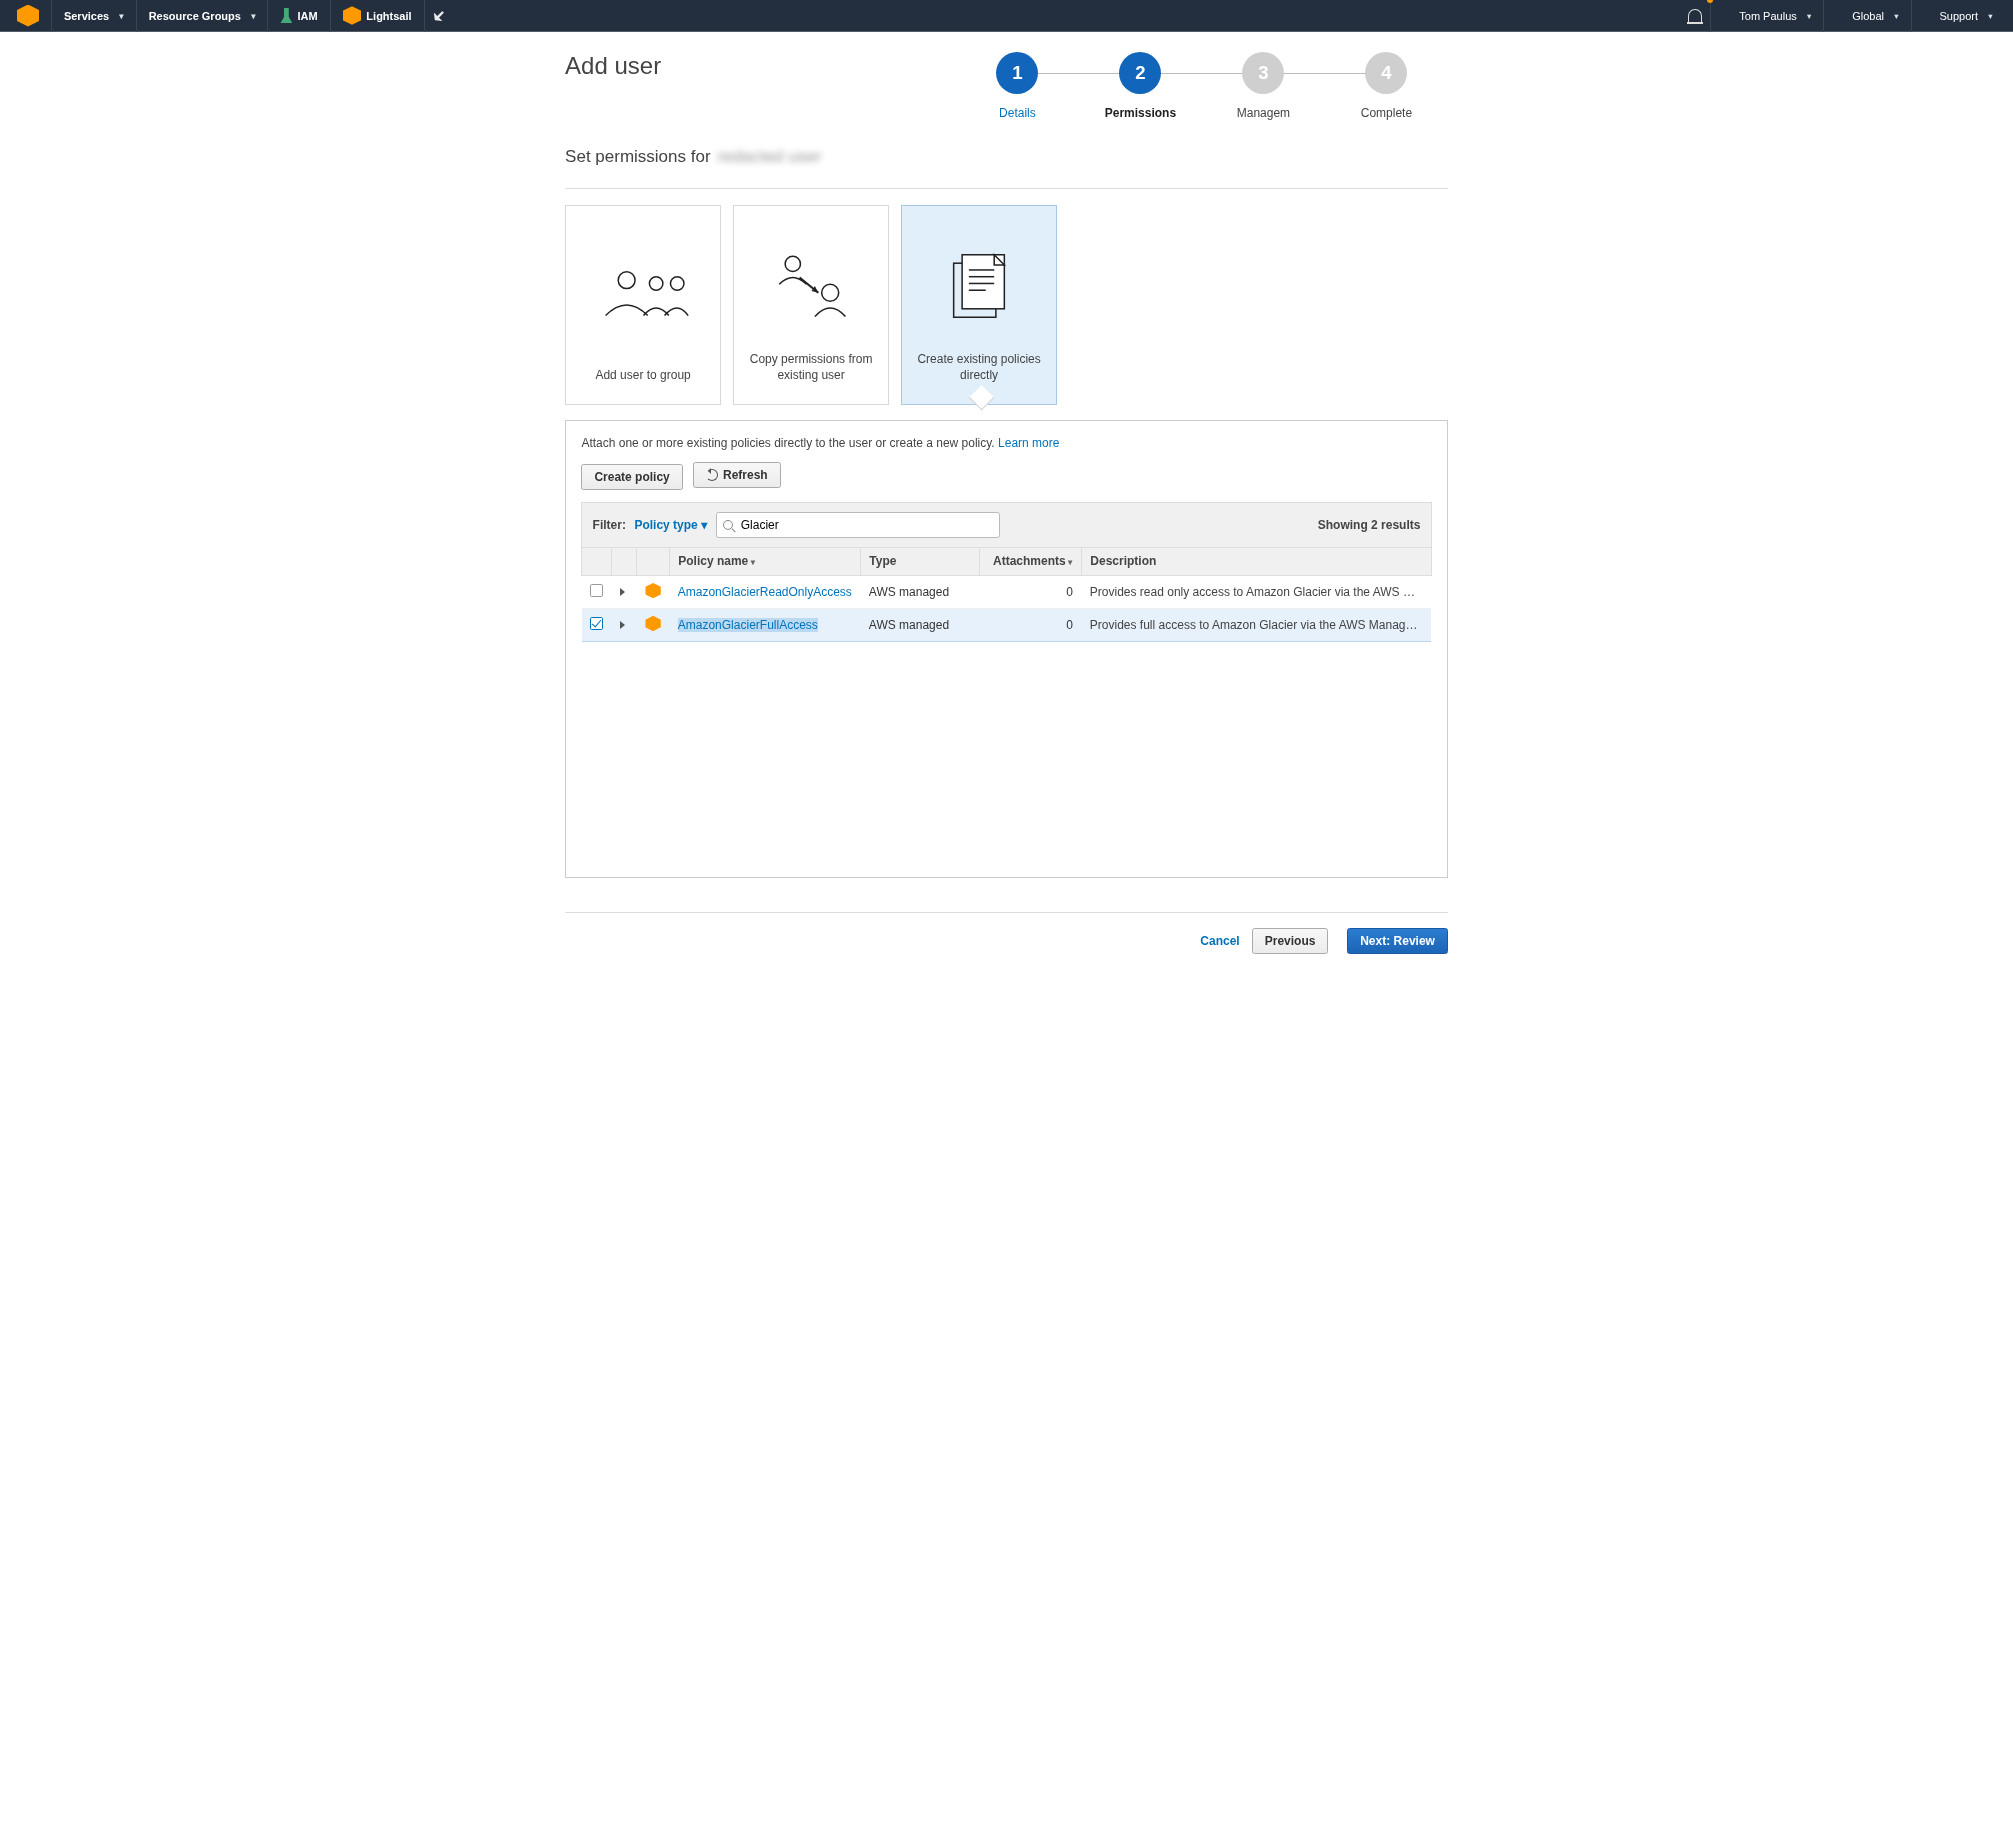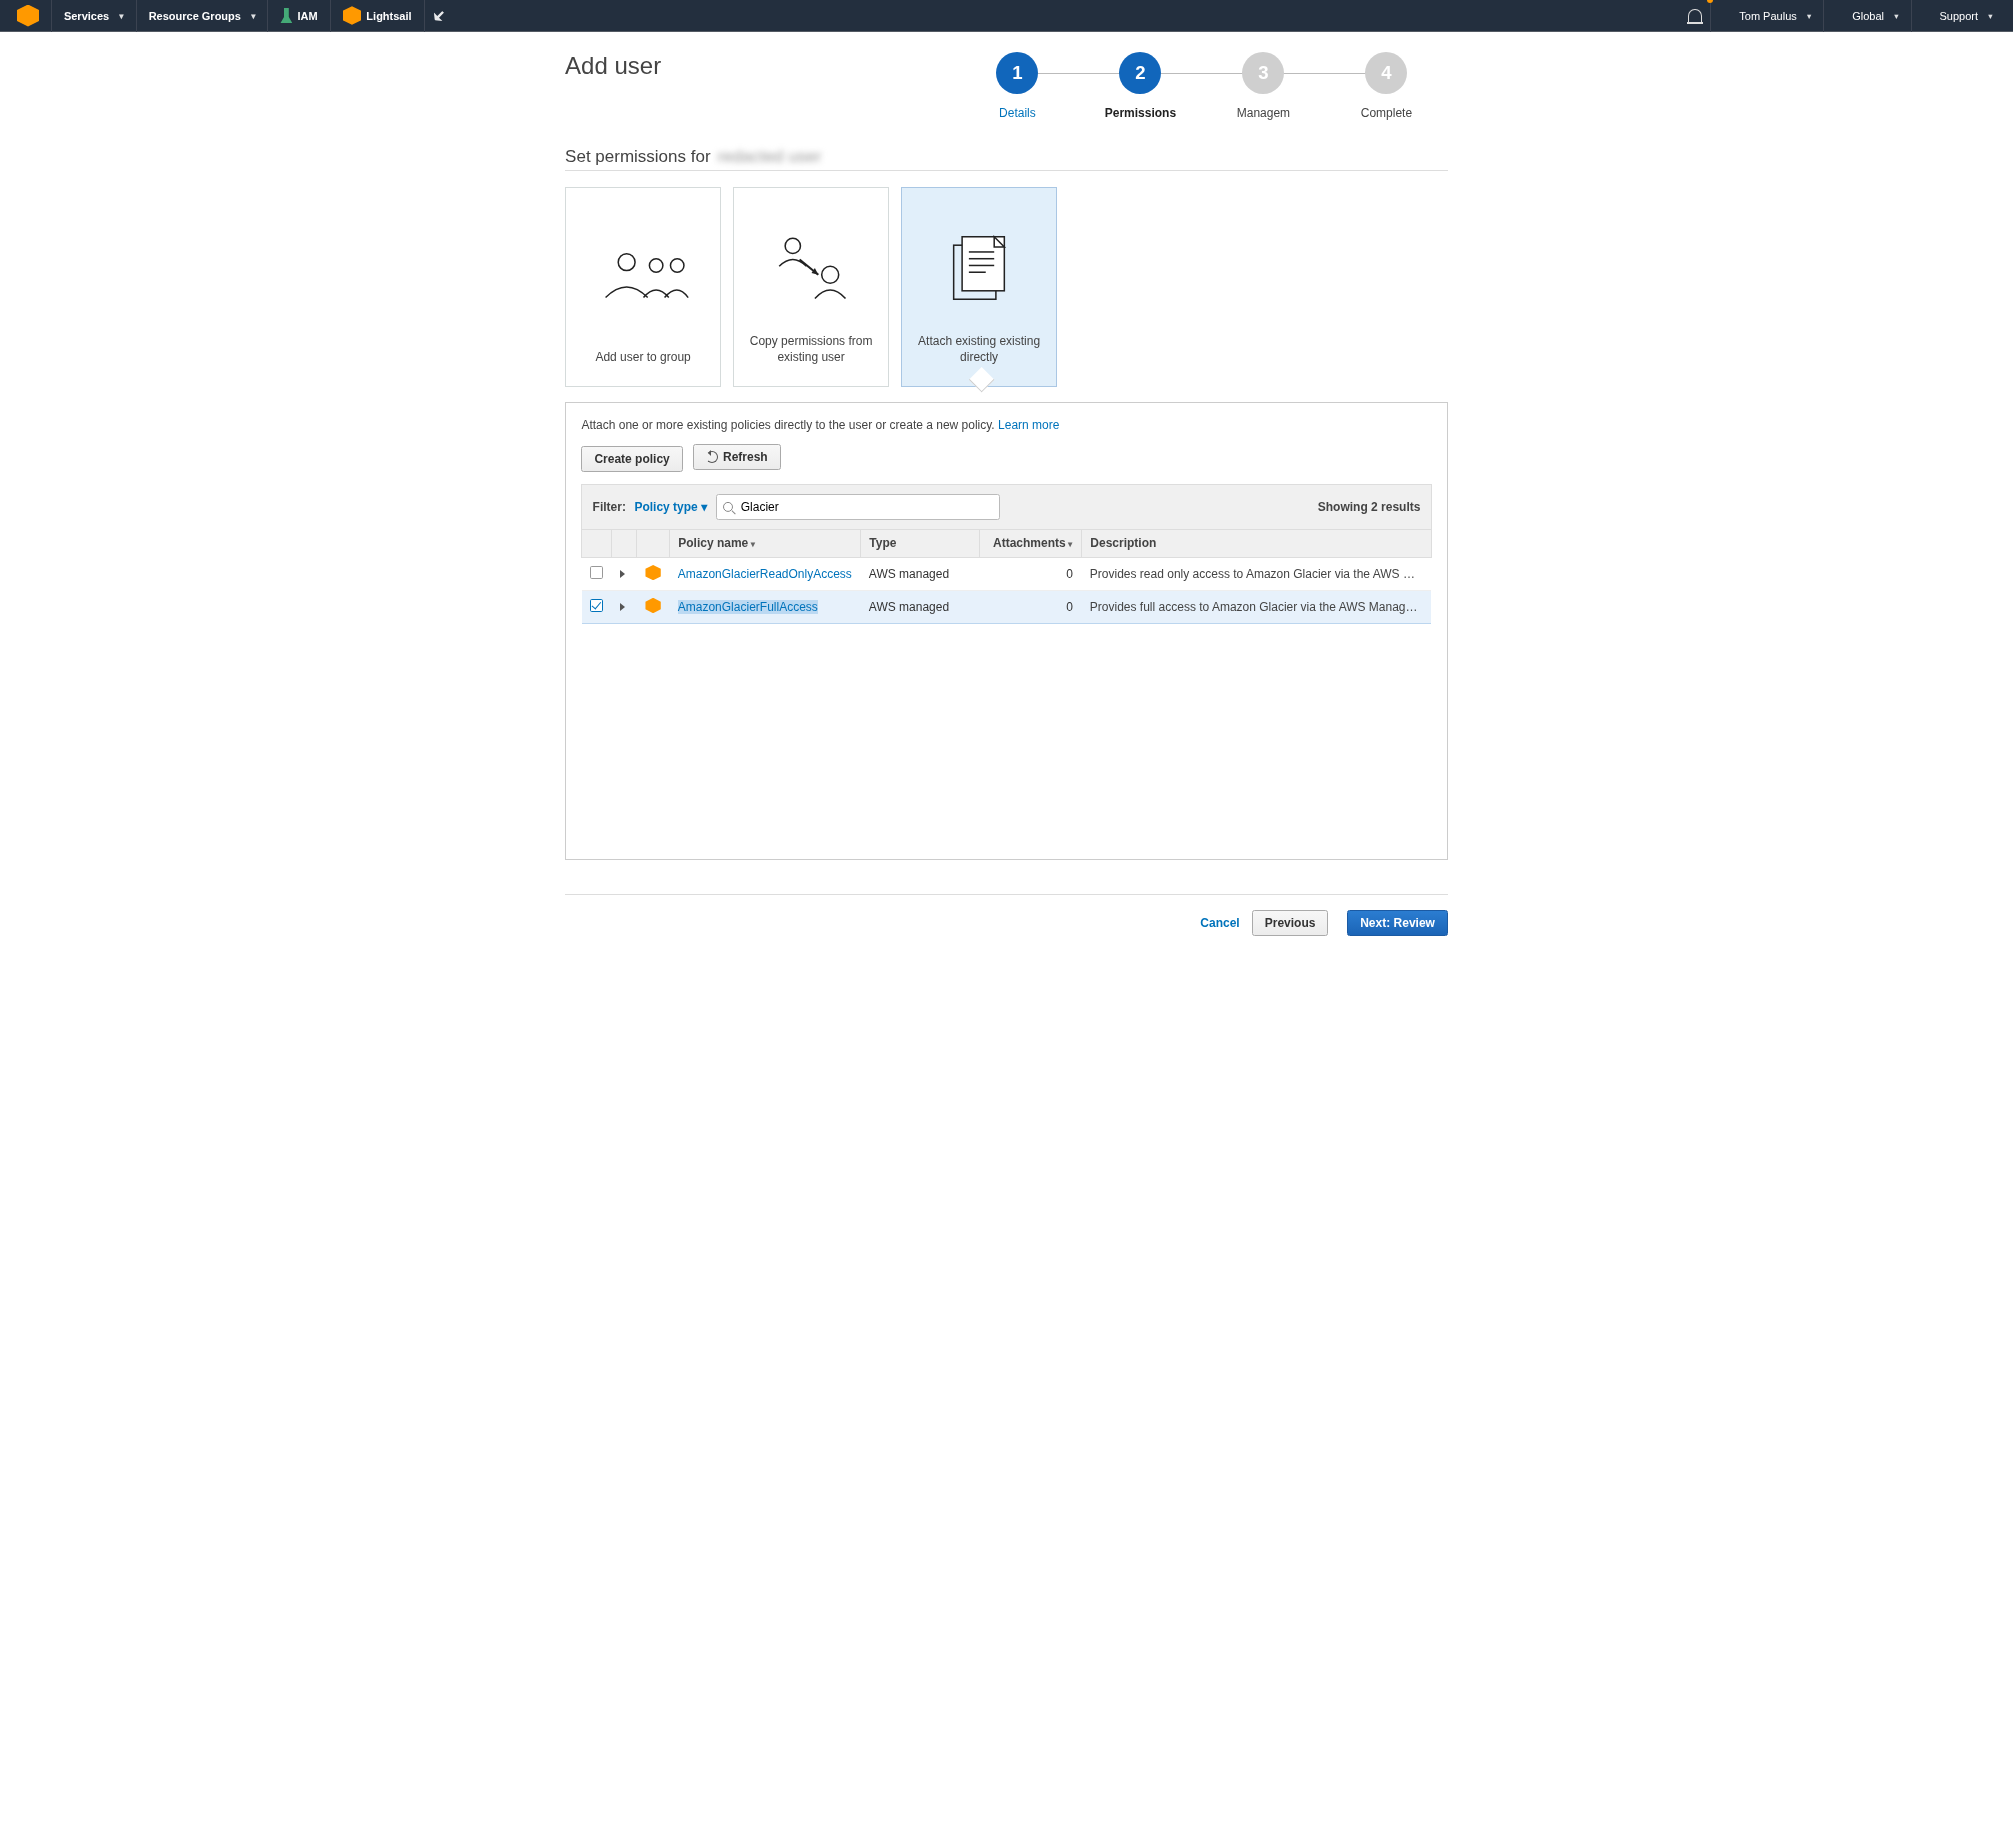--- a/index.html
+++ b/index.html
@@ -33,21 +33,21 @@
 .step .circle { width:42px; height:42px; border-radius:50%; display:flex; align-items:center; justify-content:center; font-size:18.6px; font-weight:600; color:#fff; z-index:2; }
 .step .circle.done { background:#1166bb; }
 .step .circle.current { background:#1166bb; }
 .step .circle.todo { background:#cfcfcf; }
 .step .label { margin-top:12px; font-size:12px; color:#444; }
 .step .label.done { color:#0073bb; }
 .step .label.current { font-weight:700; color:#222;}
 .step-connector { position:absolute; top:21px; left:50%; height:0.8px; background:#bbb; width:123px; z-index:1;}
 
 
-h2.section { font-size:17px; font-weight:400; color:#444; border-bottom:0.8px solid #ddd; padding-bottom:3px; margin-bottom:15.3px; display:flex; align-items:baseline; gap:6.8px;}
+h2.section { font-size:17px; font-weight:400; color:#444; border-bottom:0.8px solid #ddd; padding-bottom:21px; margin-bottom:15.3px; display:flex; align-items:baseline; gap:6.8px;}
 .blurred { filter: blur(3.4px); color:#999; }
 
 
 .cards { display:flex; gap:12px; margin-bottom:0; position:relative;}
 .card { width:156px; height:200px; border:0.8px solid #d5dbdb; display:flex; flex-direction:column; align-items:center; justify-content:flex-end; padding:15.3px 10.2px 20.3px; text-align:center; font-size:12px; color:#444; cursor:pointer; background:#fff;}
 .card.selected { background:#e1effa; border-color:#aac7e4; position:relative;}
 .card .icon-zone { flex:1; display:flex; align-items:center; justify-content:center; width:100%;}
 .card .cap { line-height:1.35;}
 .card.selected::after { content:""; position:absolute; bottom:-9.3px; left:50%; transform:translateX(-50%); width:17px; height:17px; background:#fff; border-right:0.8px solid #ccc; border-bottom:0.8px solid #ccc; rotate:45deg;}
 
@@ -192,21 +192,21 @@
         <svg width="68" height="76" viewBox="0 0 80 90">
             <rect x="10" y="18" width="50" height="64"></rect>
             <rect x="20" y="8" width="50" height="64" fill="#fff"></rect>
             <path d="M58 8 L70 20 L58 20 Z" fill="#fff"></path>
             <line x1="28" y1="26" x2="58" y2="26"></line>
             <line x1="28" y1="34" x2="58" y2="34"></line>
             <line x1="28" y1="42" x2="58" y2="42"></line>
             <line x1="28" y1="50" x2="48" y2="50"></line>
           </svg>
       </div>
-      <div class="cap">Attach existing existing directly</div>
+      <div class="cap">Create existing policies directly</div>
     </div>
   </div>
 
   <div class="panel">
     <div class="hint">
       <span>Attach one or more existing policies directly to the user or create a new policy. </span><a href="#">Learn more</a>
     </div>
     <div>
       <button class="btn">Create policy</button>
       <button class="btn">

